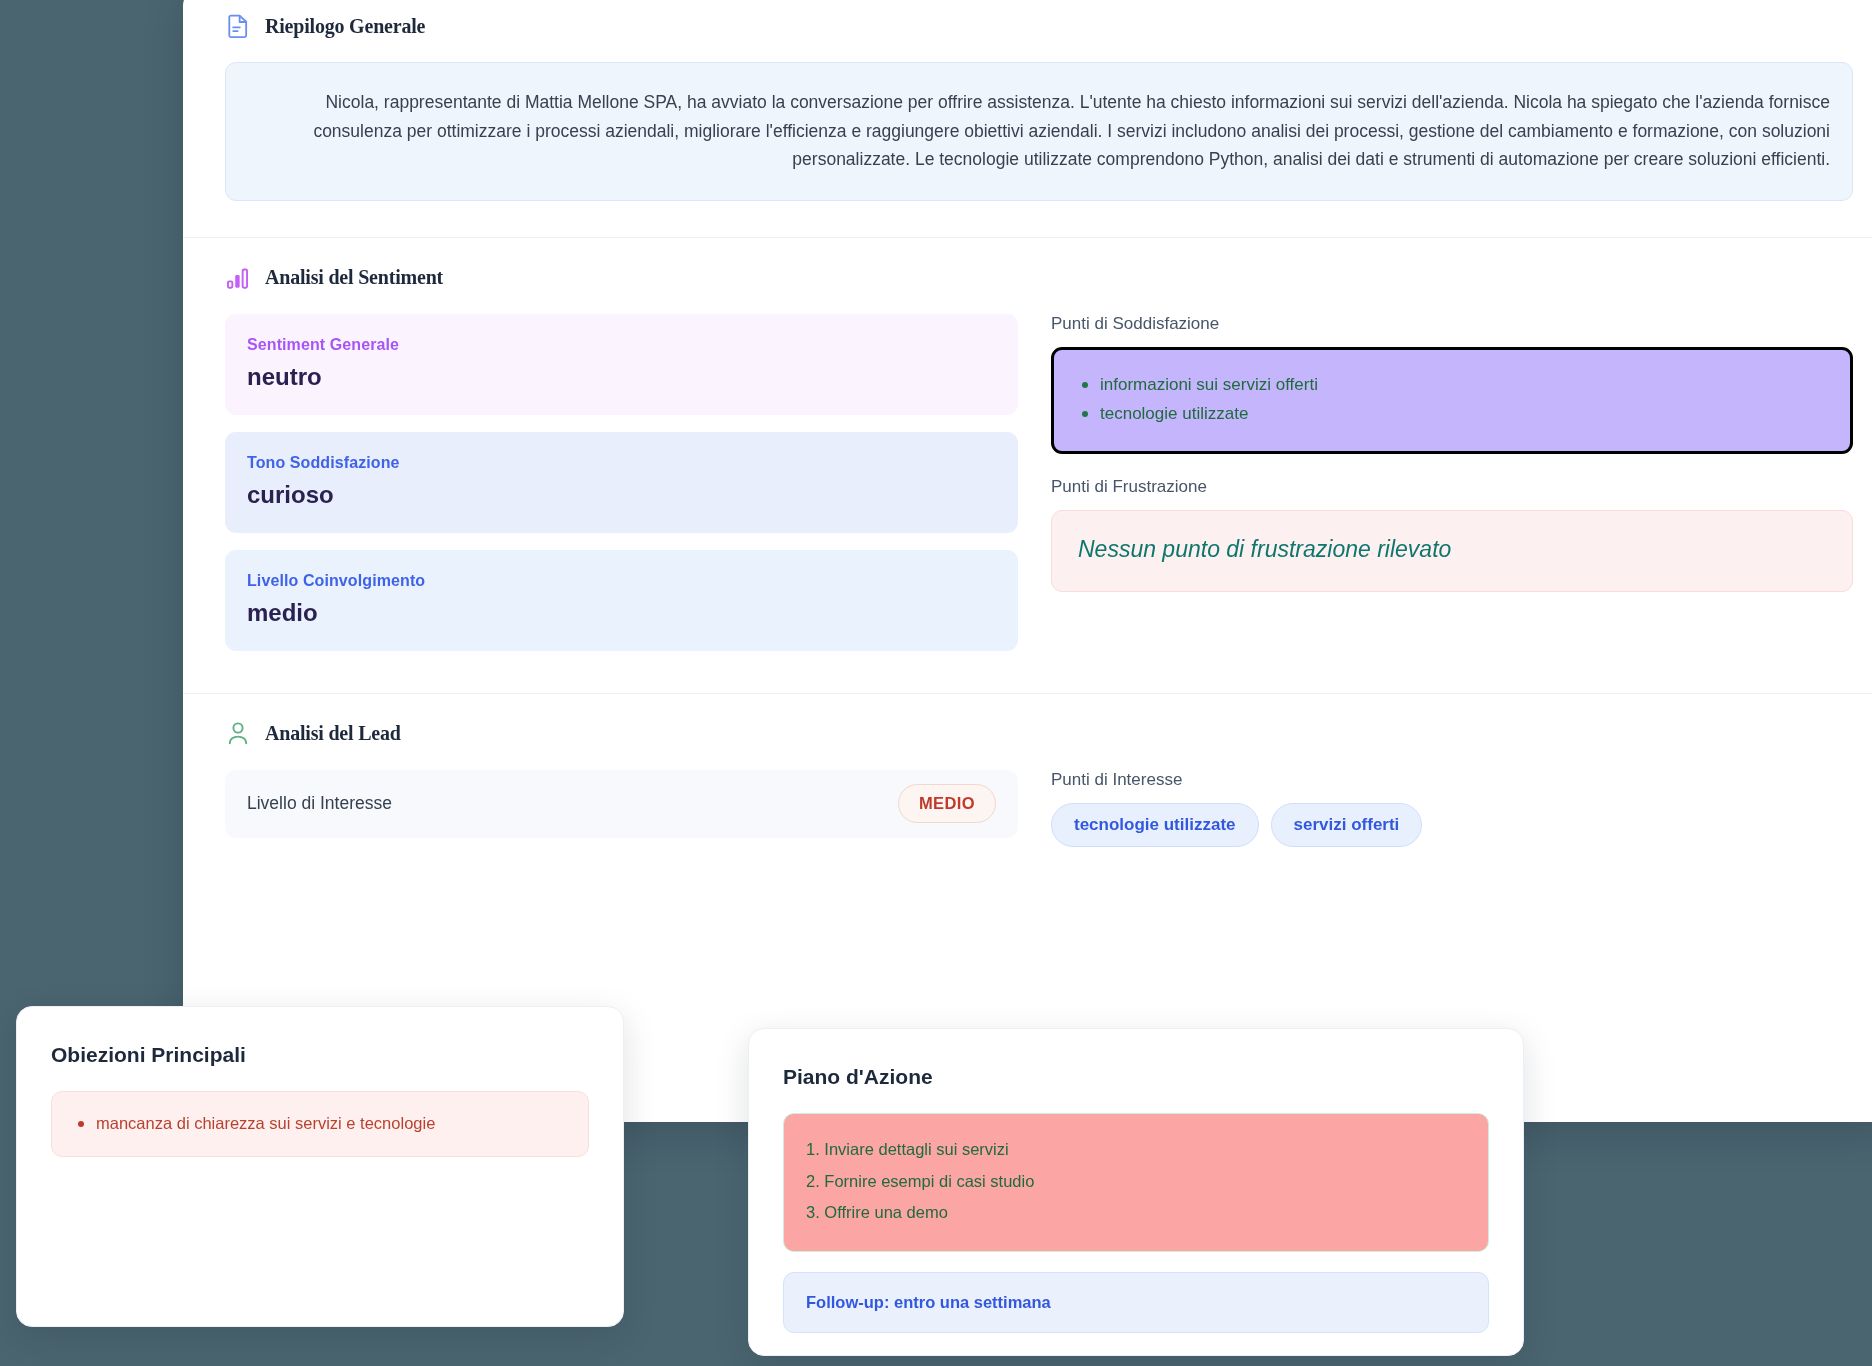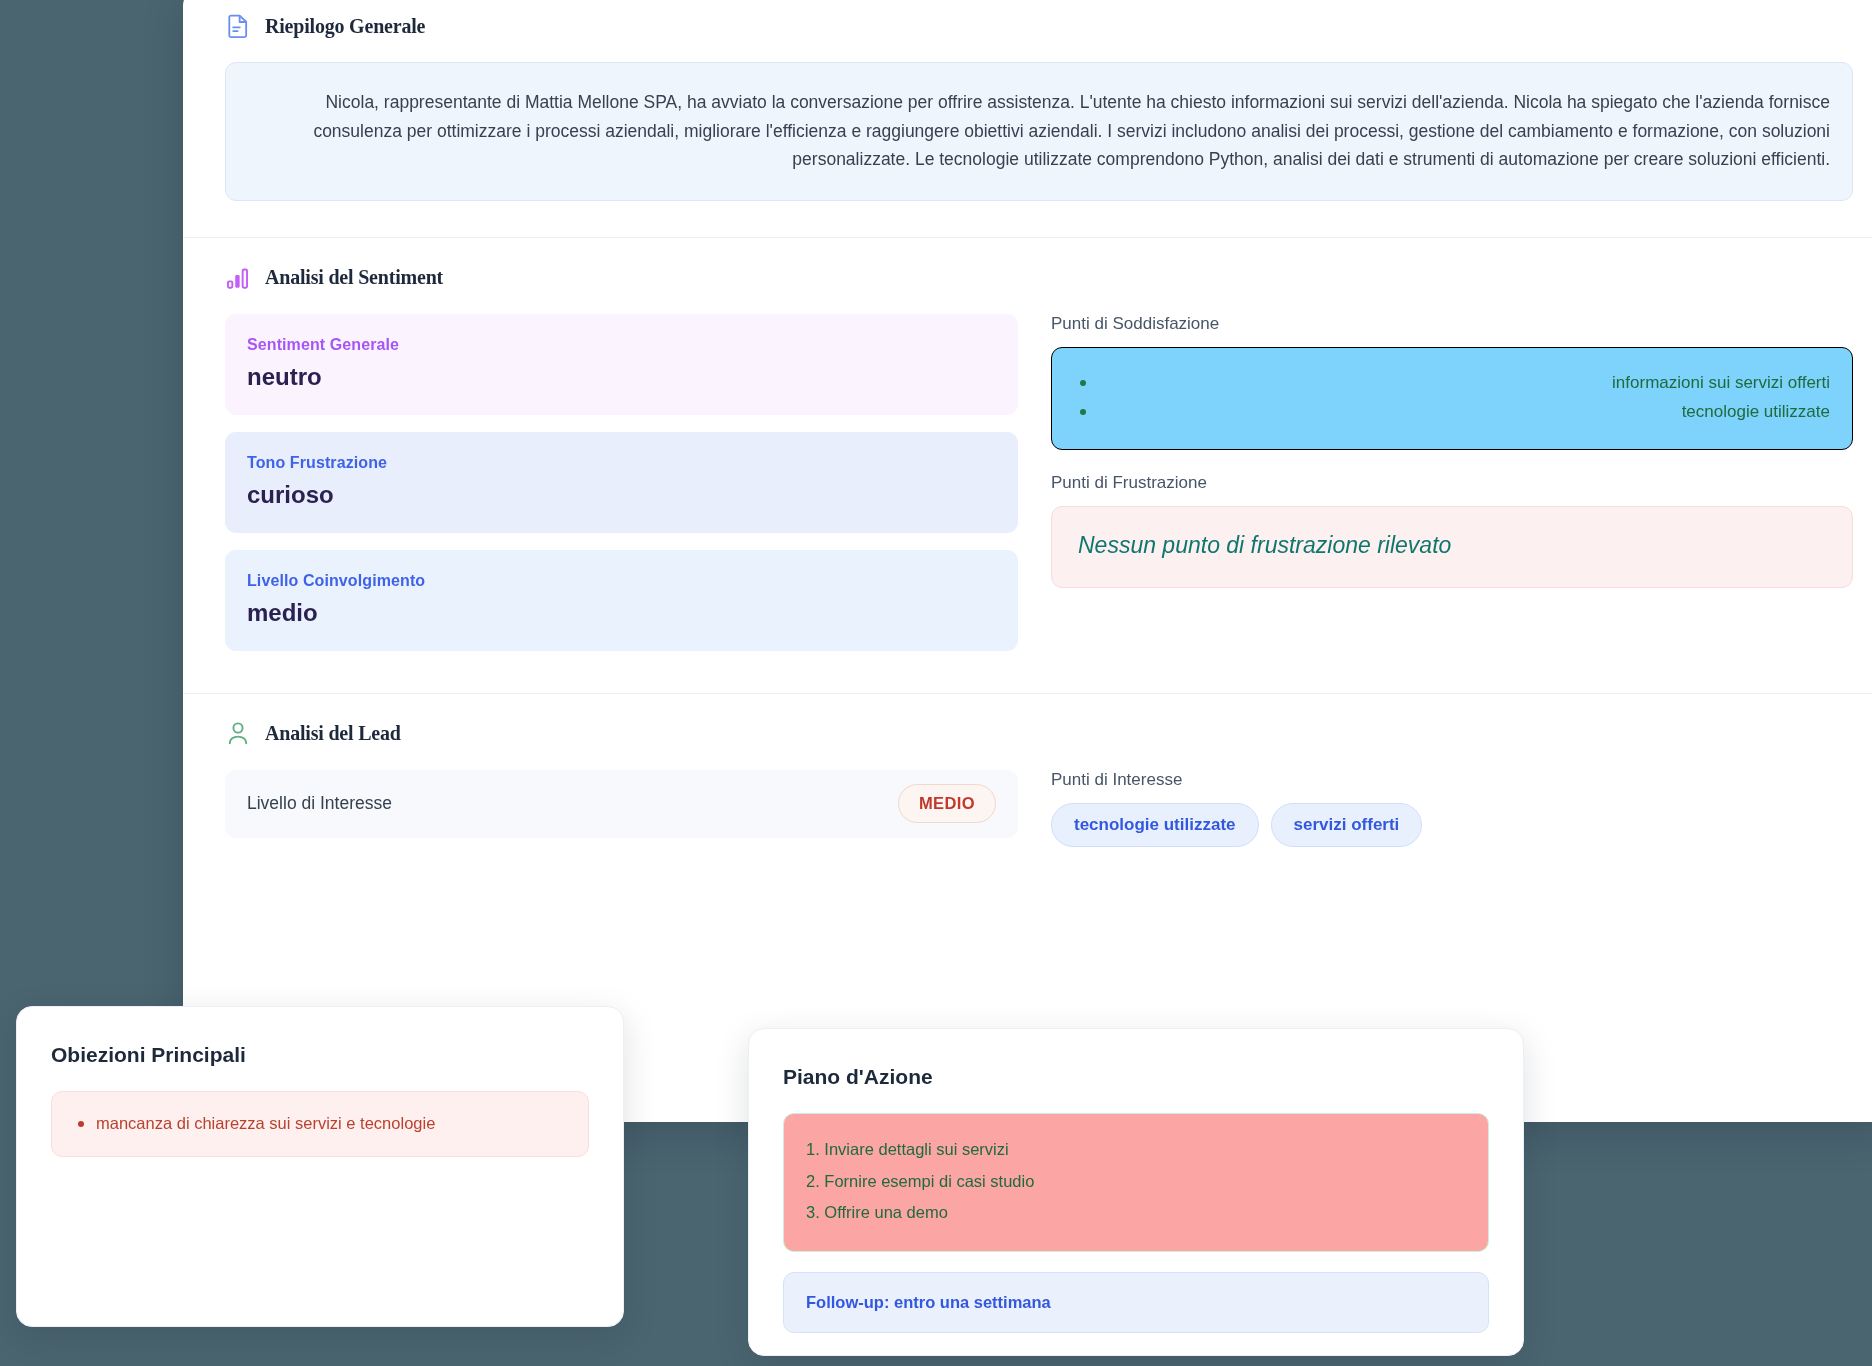--- a/index.html
+++ b/index.html
@@ -92,21 +92,21 @@
   .sent-right { display: flex; flex-direction: column; }
   .field-label {
     font-size: 17px;
     color: #475569;
     margin-bottom: 13px;
   }
   .list-box {
     border-radius: 11px;
     padding: 20px 22px 22px 22px;
   }
-  .box-green { background: #7dd3fc; border: 1px solid #000000; text-align: right; }
+  .box-green { background: #c4b5fd; border: 3px solid #000000; }
   .box-pink  { background: #fdf0f0; border: 1px solid #fadcdc; }
   .list-box ul { list-style: none; }
   .list-box li {
     position: relative;
     padding-left: 24px;
     font-size: 17px;
     line-height: 1.75;
     color: #1f6b3e;
   }
   .list-box li:before {
@@ -262,21 +262,21 @@
         <h2>Analisi del Sentiment</h2>
       </div>
 
       <div class="sent-grid">
         <div class="sent-left">
           <div class="metric m-purple">
             <div class="m-label">Sentiment Generale</div>
             <div class="m-value">neutro</div>
           </div>
           <div class="metric m-blue">
-            <div class="m-label">Tono Frustrazione</div>
+            <div class="m-label">Tono Soddisfazione</div>
             <div class="m-value">curioso</div>
           </div>
           <div class="metric m-blue2">
             <div class="m-label">Livello Coinvolgimento</div>
             <div class="m-value">medio</div>
           </div>
         </div>
 
         <div class="sent-right">
           <div class="field-label">Punti di Soddisfazione</div>

